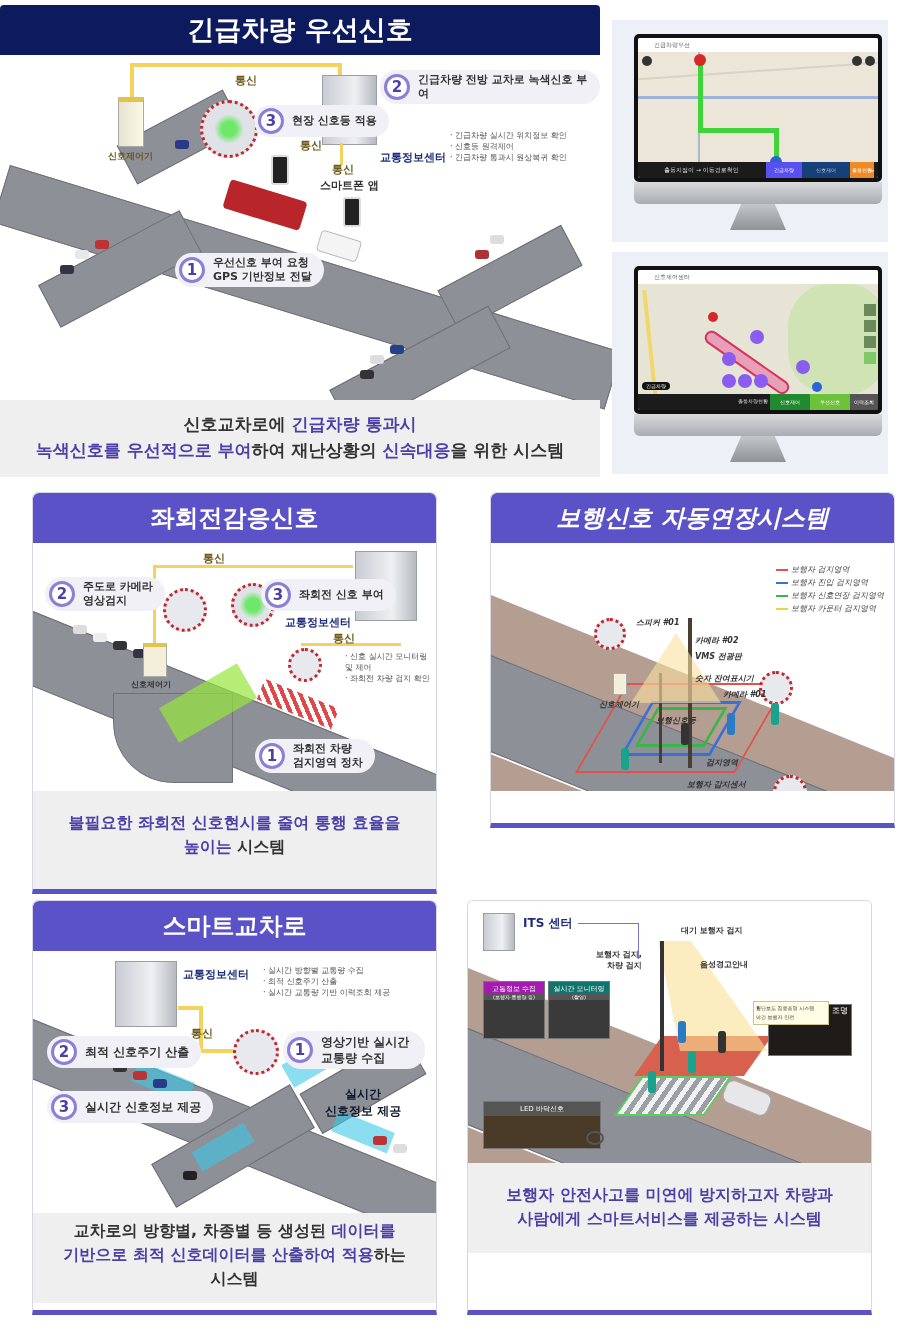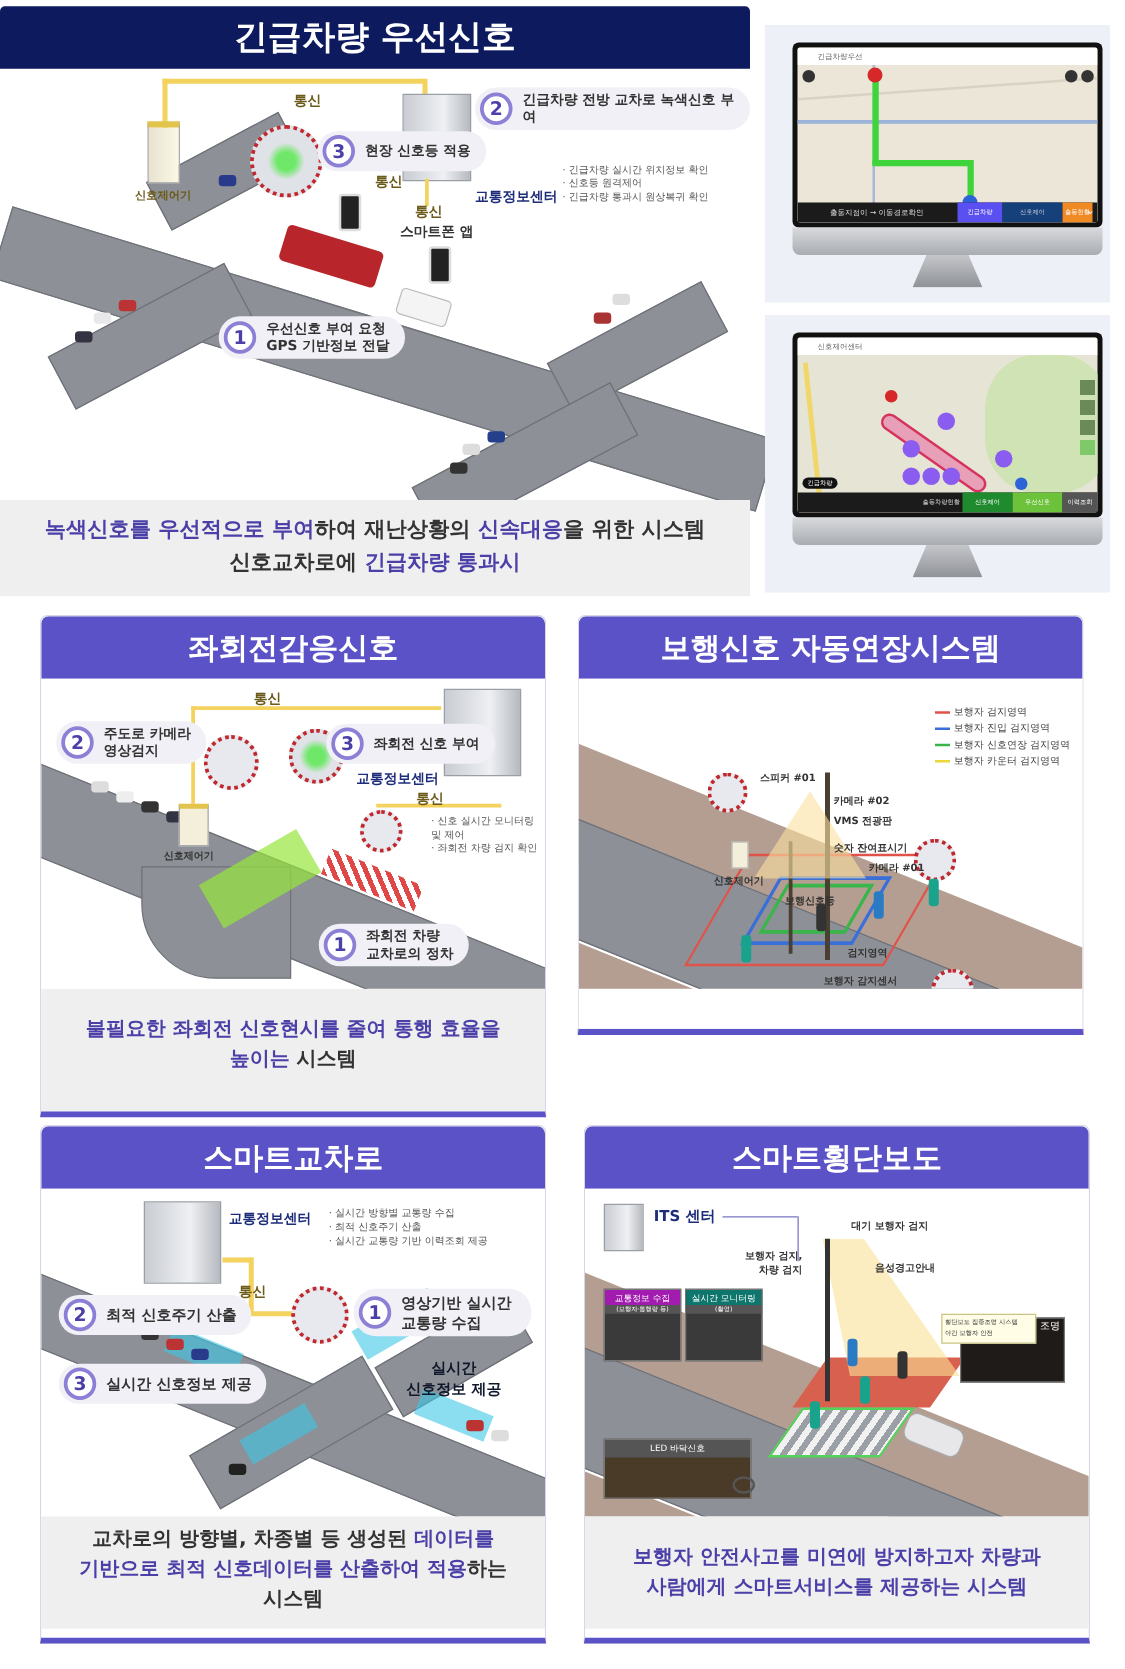--- a/index.html
+++ b/index.html
@@ -142,22 +142,22 @@
     <div class="bubble" style="left:175px;top:198px;">
       <div class="num">1</div>
       <div>
         <div>우선신호 부여 요청</div>
         <div>GPS 기반정보 전달</div>
       </div>
     </div>
   </div>
 
   <div id="top-caption" class="abs">
+    <div><span>신호교차로에 </span><span class="hl">긴급차량 통과시</span></div>
     <div><span class="hl">녹색신호를 우선적으로 부여</span><span>하여 재난상황의 </span><span class="hl">신속대응</span><span>을 위한 시스템</span></div>
-    <div><span>신호교차로에 </span><span class="hl">긴급차량 통과시</span></div>
   </div>
 </div>
 
 <div class="monitor" style="left:612px;top:20px;">
   <div class="screen">
     <div class="screen-inner">
       <div class="screen-top">긴급차량우선</div>
 
       <div style="position:absolute;left:0;top:58px;width:100%;height:3px;background:#9bb3d8;"></div>
       <div style="position:absolute;left:60px;top:14px;width:2px;height:120px;background:#a9b9d4;"></div>
@@ -251,31 +251,31 @@
     <div class="yline" style="left:268px;top:100px;width:100px;height:3px;"></div>
     <div class="tag" style="left:300px;top:88px;">통신</div>
     <div class="bullets" style="left:312px;top:108px;width:85px;">
       <div>· <span>신호 실시간 모니터링 및 제어</span></div>
       <div>· <span>좌회전 차량 검지 확인</span></div>
     </div>
     <div class="bubble" style="left:222px;top:196px;">
       <div class="num">1</div>
       <div>
           <div>좌회전 차량</div>
-          <div>교차로의 정차</div>
+          <div>검지영역 정차</div>
         </div>
     </div>
   </div>
   <div class="card-caption" style="height:98px;padding-top:20px;">
     <div>불필요한 좌회전 신호현시를 줄여 통행 효율을</div>
     <div><span>높이는 </span><span class="dark">시스템</span></div>
   </div>
 </div>
 
-<div class="card" style="left:462px;top:492px;height:336px;">
+<div class="card" style="left:490px;top:492px;height:336px;font-style:italic;">
   <div class="card-header">보행신호 자동연장시스템</div>
   <div class="card-illus" style="height:248px;">
     <div style="position:absolute;left:-30px;top:40px;width:500px;height:90px;background:#b49e92;transform:rotate(22deg);transform-origin:0 0;"></div>
     <div class="road" style="left:-30px;top:100px;width:520px;height:90px;transform:rotate(22deg);transform-origin:0 0;"></div>
     <div style="position:absolute;left:-40px;top:195px;width:520px;height:80px;background:#b49e92;transform:rotate(22deg);transform-origin:0 0;"></div>
     <div style="position:absolute;left:110px;top:140px;width:160px;height:90px;border:2px solid #e0534a;transform:skewX(-30deg);"></div>
     <div style="position:absolute;left:145px;top:158px;width:90px;height:55px;border:3px solid #3a6fd8;transform:skewX(-30deg);"></div>
     <div style="position:absolute;left:155px;top:164px;width:70px;height:40px;border:3px solid #39b54a;transform:skewX(-30deg);"></div>
     <div style="position:absolute;left:197px;top:75px;width:4px;height:150px;background:#4a3f33;"></div>
     <div style="position:absolute;left:168px;top:130px;width:3px;height:90px;background:#4a3f33;"></div>
@@ -355,21 +355,20 @@
     </div>
   </div>
   <div class="card-caption" style="height:90px;padding-top:6px;">
     <div><span class="dark">교차로의 방향별, 차종별 등 생성된 </span><span>데이터를</span></div>
     <div><span>기반으로 최적 신호데이터를 산출하여 적용</span><span class="dark">하는</span></div>
     <div class="dark">시스템</div>
   </div>
 </div>
 
 <div class="card" style="left:467px;top:900px;height:415px;">
-  <div class="card-header">스마트횡단보도</div>
   <div class="card-illus" style="height:262px;">
     <div style="position:absolute;left:-30px;top:55px;width:520px;height:90px;background:#b49e92;transform:rotate(22deg);transform-origin:0 0;"></div>
     <div class="road" style="left:-30px;top:115px;width:520px;height:90px;transform:rotate(22deg);transform-origin:0 0;"></div>
     <div style="position:absolute;left:-40px;top:210px;width:520px;height:80px;background:#b49e92;transform:rotate(22deg);transform-origin:0 0;"></div>
     <div style="position:absolute;left:180px;top:135px;width:110px;height:40px;background:#d8604e;transform:skewX(-35deg);"></div>
     <div style="position:absolute;left:160px;top:175px;width:90px;height:40px;background:repeating-linear-gradient(90deg,#f1f1f1 0 6px,#9aa0a6 6px 12px);transform:skewX(-35deg);border:2px solid #54d25a;"></div>
     <div style="position:absolute;left:190px;top:40px;width:110px;height:110px;background:rgba(250,225,150,0.6);clip-path:polygon(0 0,30% 0,100% 100%,20% 100%);"></div>
     <div style="position:absolute;left:192px;top:40px;width:4px;height:130px;background:#333;"></div>
     <div class="building" style="left:15px;top:12px;width:32px;height:38px;"></div>
     <div class="center-lbl" style="left:55px;top:14px;font-size:12px;">ITS 센터</div>

